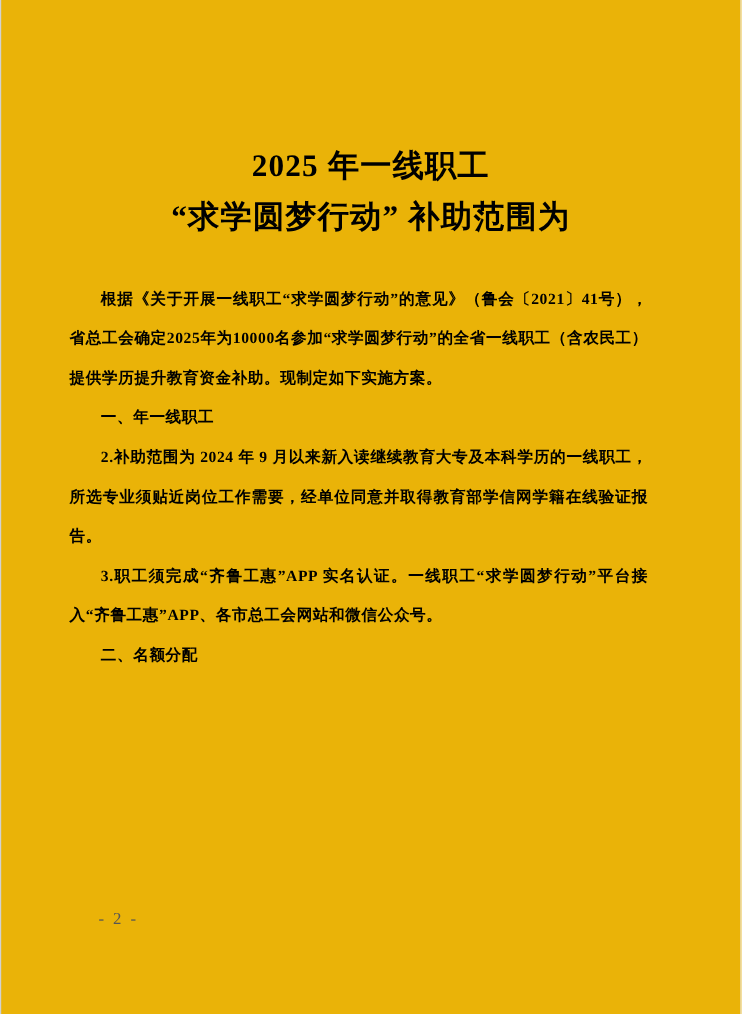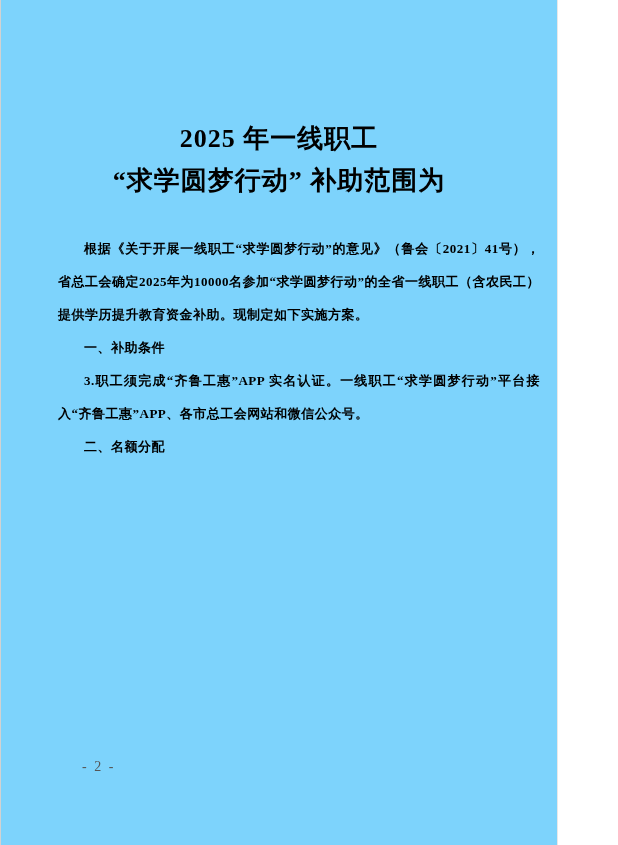--- a/index.html
+++ b/index.html
@@ -2,23 +2,23 @@
 <html><head>
 <meta charset="utf-8">
 <style>
   html, body {
     margin: 0;
     padding: 0;
     background: #ffffff;
   }
   .page {
     position: relative;
-    width: 558px;
+    width: 618px;
     height: 845px;
-    background: #7dd3fc;
+    background: #eab308;
     overflow: hidden;
     font-family: "Liberation Serif", "DejaVu Serif", serif;
     color: #000000;
   }
   .edge {
     position: absolute;
     top: 0;
     width: 1px;
     height: 100%;
   }
@@ -79,19 +79,20 @@
   <div class="edge edge-left"></div>
   <div class="edge edge-right"></div>
 
   <div class="title-block">
     <h1 class="title-line">2025 年一线职工</h1>
     <h1 class="title-line">“求学圆梦行动” 补助范围为</h1>
   </div>
 
   <div class="body-block">
     <p>根据《关于开展一线职工“求学圆梦行动”的意见》（鲁会〔2021〕41号），省总工会确定2025年为10000名参加“求学圆梦行动”的全省一线职工（含农民工）提供学历提升教育资金补助。现制定如下实施方案。</p>
-    <h2>一、补助条件</h2>
+    <h2>一、年一线职工</h2>
+    <p>2.补助范围为 2024 年 9 月以来新入读继续教育大专及本科学历的一线职工，所选专业须贴近岗位工作需要，经单位同意并取得教育部学信网学籍在线验证报告。</p>
     <p>3.职工须完成“齐鲁工惠”APP 实名认证。一线职工“求学圆梦行动”平台接入“齐鲁工惠”APP、各市总工会网站和微信公众号。</p>
     <h2>二、名额分配</h2>
   </div>
 
   <div class="page-footer">- 2 -</div>
 </div>
 
 </body></html>

